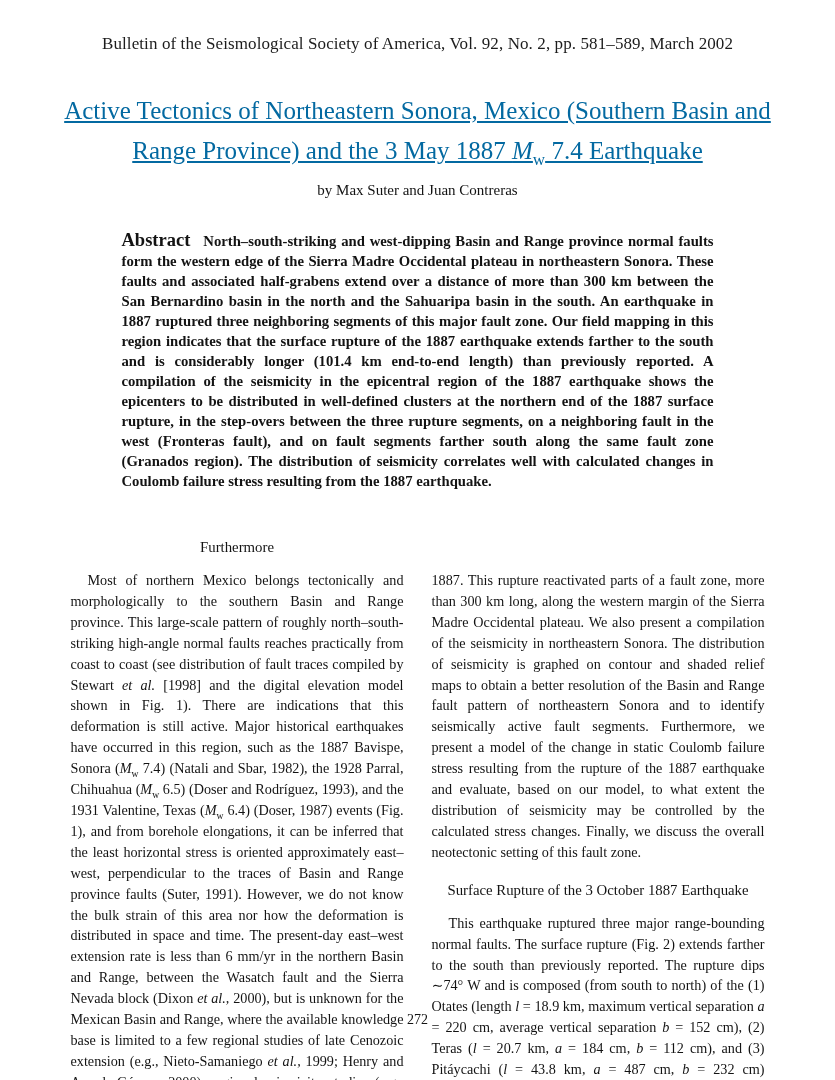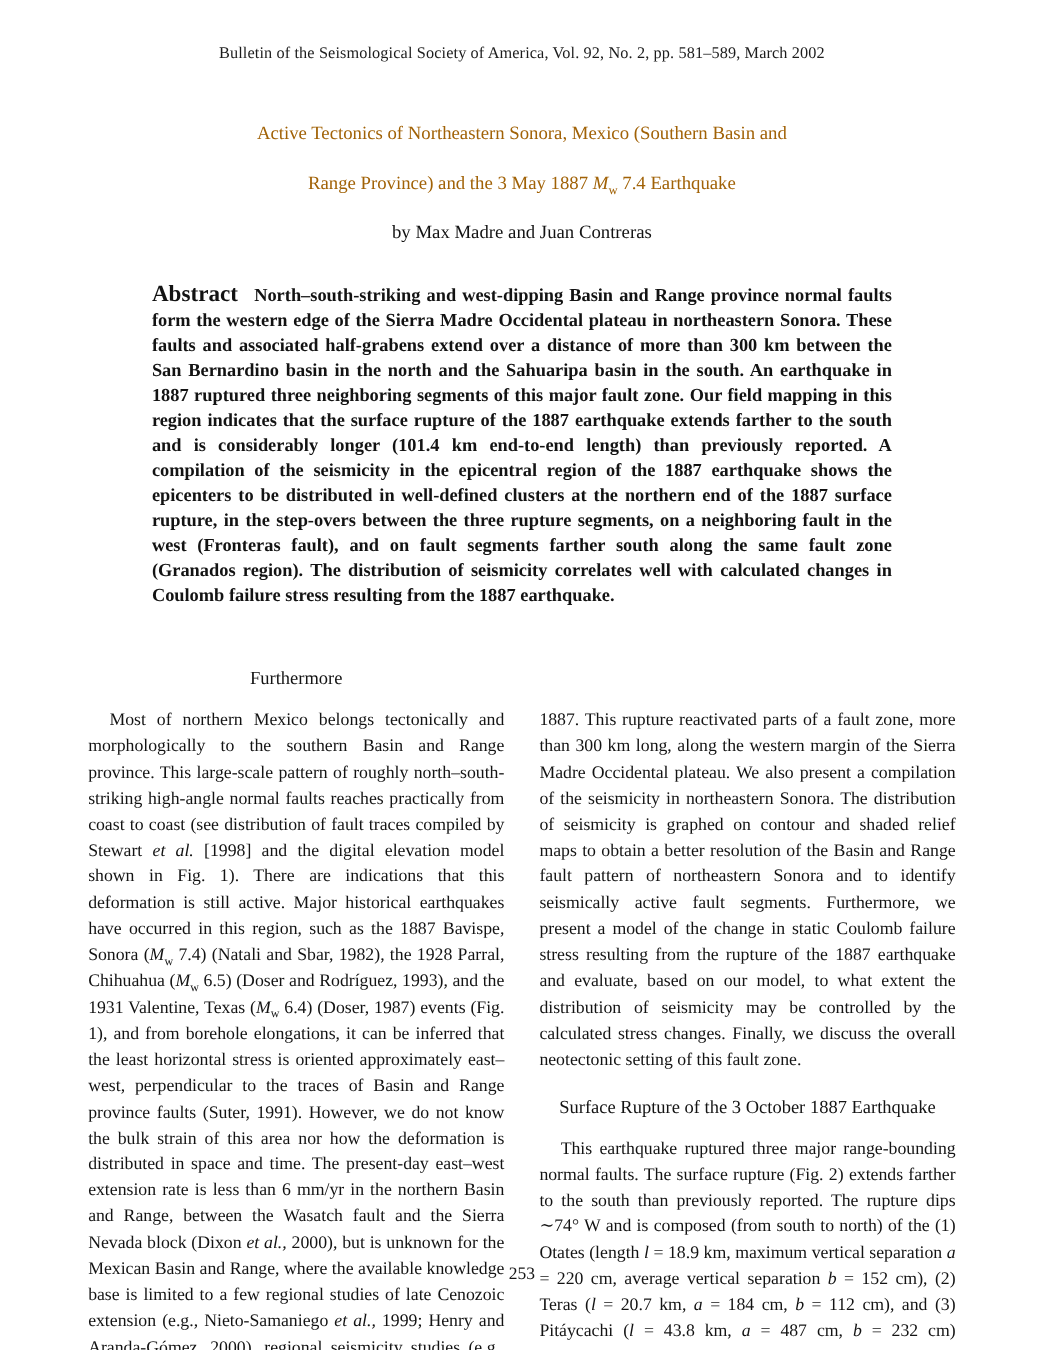--- a/index.html
+++ b/index.html
@@ -10,31 +10,32 @@
     margin: 0 auto;
     background: #ffffff;
     color: #131313;
     font-family: "Liberation Serif", "DejaVu Serif", serif;
     box-sizing: border-box;
     overflow: hidden;
   }
   .journal-line {
     padding-top: 34px;
     text-align: center;
-    font-size: 13px;
+    font-size: 17px;
     letter-spacing: 0.1px;
     color: #1c1c1c;
   }
   .title {
     margin: 37px auto 0;
     text-align: center;
-    font-size: 15px;
+    font-size: 25px;
     font-weight: normal;
     line-height: 40px;
-    color: #a16207;
+    color: #0369a1;
+    text-decoration: underline;
   }
   .title .t-line { display: block; }
   .byline {
     margin-top: 11px;
     text-align: center;
     font-size: 15px;
   }
   .abstract {
     width: 592px;
     margin: 31px auto 0;
@@ -88,21 +89,21 @@
 
 <div class="page">
 
   <div class="journal-line">Bulletin of the Seismological Society of America, Vol. 92, No. 2, pp. 581–589, March 2002</div>
 
   <h1 class="title">
     <span class="t-line">Active Tectonics of Northeastern Sonora, Mexico (Southern Basin and</span>
     <span class="t-line">Range Province) and the 3 May 1887 <i>M</i><sub>w</sub> 7.4 Earthquake</span>
   </h1>
 
-  <div class="byline">by Max Madre and Juan Contreras</div>
+  <div class="byline">by Max Suter and Juan Contreras</div>
 
   <div class="abstract">
     <span class="abstract-label">Abstract</span><span>North–south-striking and west-dipping Basin and Range province normal faults form the western edge of the Sierra Madre Occidental plateau in northeastern Sonora. These faults and associated half-grabens extend over a distance of more than 300 km between the San Bernardino basin in the north and the Sahuaripa basin in the south. An earthquake in 1887 ruptured three neighboring segments of this major fault zone. Our field mapping in this region indicates that the surface rupture of the 1887 earthquake extends farther to the south and is considerably longer (101.4 km end-to-end length) than previously reported. A compilation of the seismicity in the epicentral region of the 1887 earthquake shows the epicenters to be distributed in well-defined clusters at the northern end of the 1887 surface rupture, in the step-overs between the three rupture segments, on a neighboring fault in the west (Fronteras fault), and on fault segments farther south along the same fault zone (Granados region). The distribution of seismicity correlates well with calculated changes in Coulomb failure stress resulting from the 1887 earthquake.</span>
   </div>
 
   <div class="columns">
 
     <div class="col col-left">
       <h2 class="sec-heading">Furthermore</h2>
       <p class="body-para indent">Most of northern Mexico belongs tectonically and morphologically to the southern Basin and Range province. This large-scale pattern of roughly north–south-striking high-angle normal faults reaches practically from coast to coast (see distribution of fault traces compiled by Stewart <i>et al.</i> [1998] and the digital elevation model shown in Fig. 1). There are indications that this deformation is still active. Major historical earthquakes have occurred in this region, such as the 1887 Bavispe, Sonora (<i>M</i><sub>w</sub> 7.4) (Natali and Sbar, 1982), the 1928 Parral, Chihuahua (<i>M</i><sub>w</sub> 6.5) (Doser and Rodríguez, 1993), and the 1931 Valentine, Texas (<i>M</i><sub>w</sub> 6.4) (Doser, 1987) events (Fig. 1), and from borehole elongations, it can be inferred that the least horizontal stress is oriented approximately east–west, perpendicular to the traces of Basin and Range province faults (Suter, 1991). However, we do not know the bulk strain of this area nor how the deformation is distributed in space and time. The present-day east–west extension rate is less than 6 mm/yr in the northern Basin and Range, between the Wasatch fault and the Sierra Nevada block (Dixon <i>et al.,</i> 2000), but is unknown for the Mexican Basin and Range, where the available knowledge base is limited to a few regional studies of late Cenozoic extension (e.g., Nieto-Samaniego <i>et al.,</i> 1999; Henry and Aranda-Gómez, 2000), regional seismicity studies (e.g., Doser and Rodríguez, 1993), and directional data of stress (Suter, 1987, 1991).</p>
@@ -110,15 +111,15 @@
     </div>
 
     <div class="col col-right">
       <p class="body-para">1887. This rupture reactivated parts of a fault zone, more than 300 km long, along the western margin of the Sierra Madre Occidental plateau. We also present a compilation of the seismicity in northeastern Sonora. The distribution of seismicity is graphed on contour and shaded relief maps to obtain a better resolution of the Basin and Range fault pattern of northeastern Sonora and to identify seismically active fault segments. Furthermore, we present a model of the change in static Coulomb failure stress resulting from the rupture of the 1887 earthquake and evaluate, based on our model, to what extent the distribution of seismicity may be controlled by the calculated stress changes. Finally, we discuss the overall neotectonic setting of this fault zone.</p>
       <h2 class="sec-heading mid">Surface Rupture of the 3 October 1887 Earthquake</h2>
       <p class="body-para indent">This earthquake ruptured three major range-bounding normal faults. The surface rupture (Fig. 2) extends farther to the south than previously reported. The rupture dips ∼74° W and is composed (from south to north) of the (1) Otates (length <i>l</i> = 18.9 km, maximum vertical separation <i>a</i> = 220 cm, average vertical separation <i>b</i> = 152 cm), (2) Teras (<i>l</i> = 20.7 km, <i>a</i> = 184 cm, <i>b</i> = 112 cm), and (3) Pitáycachi (<i>l</i> = 43.8 km, <i>a</i> = 487 cm, <i>b</i> = 232 cm) segments. The existence of the previously unreported Otates segment explains why the damage was most severe in Bavispe and Villa Hidalgo (formerly Óputo), which are located closer to this segment than to the previously known segments (Fig. 2). The limits between the defined rupture segments are character-</p>
     </div>
 
   </div>
 
-  <div class="page-number">253</div>
+  <div class="page-number">272</div>
 
 </div>
 
 </body></html>

